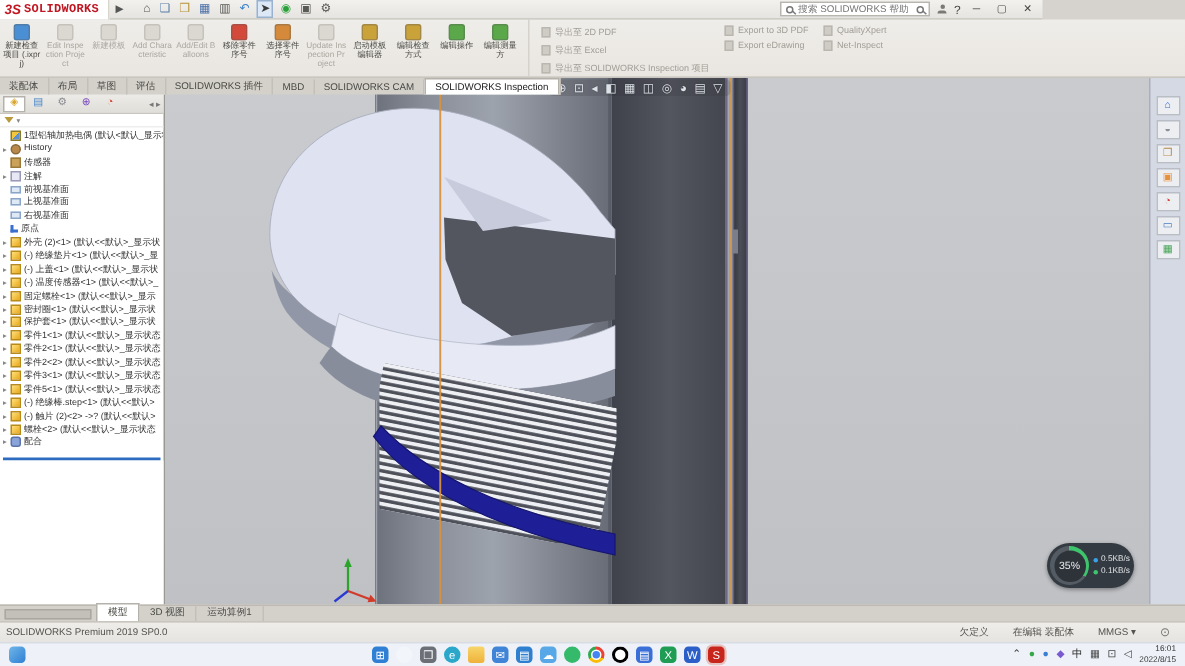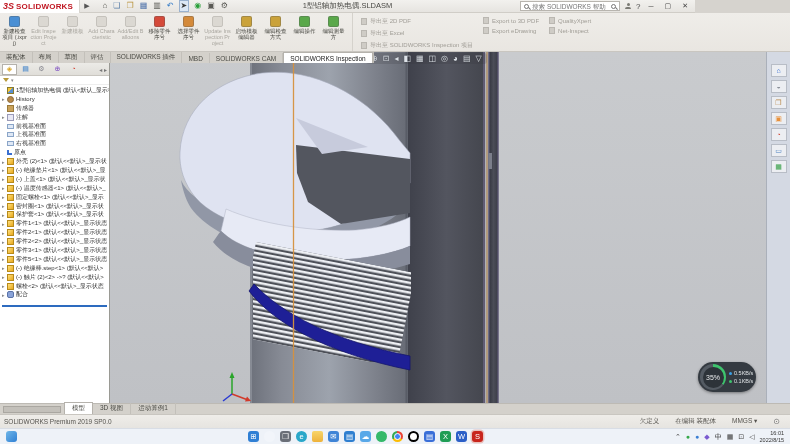--- a/index.html
+++ b/index.html
@@ -3,21 +3,21 @@
 <meta charset="utf-8">
 <style>
   * { margin:0; padding:0; box-sizing:border-box; }
   html,body { width:790px; height:444px; overflow:hidden; font-family:"Liberation Sans",sans-serif; background:#d6d3ce; position:relative; }
   .abs { position:absolute; }
 
   
   .titlebar { left:0; top:0; width:695px; height:13px; background:linear-gradient(#f2f1ee,#e6e4e0); border-bottom:1px solid #d0cdc7; display:flex; align-items:center; z-index:30; }
   .logo { display:flex; align-items:center; height:13px; background:#fff; padding:0 6px 0 3px; border-right:1px solid #d8d5cf; }
   .logo-mark { color:#c01823; font-weight:bold; font-style:italic; font-size:9px; margin-right:2px; }
-  .logo-text { color:#c01823; font-weight:bold; font-size:8px; letter-spacing:.2px; }
+  .logo-text { color:#c01823; font-weight:bold; font-size:8px; letter-spacing:.2px;font-family:Liberation Mono, monospace; }
   .logo-flyout { font-size:7px; color:#555; margin:0 4px; }
   .qa-row { display:flex; align-items:center; gap:4px; margin-left:8px; }
   .qa { font-size:8px; color:#5a5a55; line-height:10px; padding:0 1px; }
   .qa.boxed { border:1px solid #9ab2cf; background:#dce8f5; }
   .titlebar-title { position:absolute; left:0; right:0; text-align:center; font-size:7.5px; color:#4a4a46; pointer-events:none; }
   .tb-right { margin-left:auto; display:flex; align-items:center; gap:5px; padding-right:4px; }
   .searchbox { display:flex; align-items:center; gap:3px; background:#fff; border:1px solid #b8b5af; height:10px; width:100px; padding:0 3px; }
   .searchbox input { border:none; outline:none; width:76px; font-size:6.5px; color:#777; background:transparent; font-family:"Liberation Sans",sans-serif; }
   .mag { width:5px; height:5px; border:1px solid #777; border-radius:50%; position:relative; flex:none; }
   .mag::after { content:''; position:absolute; width:3px; height:1px; background:#777; right:-3px; bottom:-1px; transform:rotate(45deg); }
@@ -142,21 +142,20 @@
       <span class="qa" style="color: rgb(58, 127, 200);">↶</span>
 
       <span class="qa boxed" style="color: rgb(58, 58, 56);">➤</span>
 
       <span class="qa" style="color: rgb(42, 160, 58);">◉</span>
 
       <span class="qa" style="color: rgb(90, 90, 85);">▣</span>
 
       <span class="qa" style="color: rgb(90, 90, 85);">⚙</span>
     </div>
-  <div class="titlebar-title">1型铝轴加热电偶.SLDASM</div>
   <div class="tb-right">
     <div class="searchbox">
       <span class="mag"></span>
       <input placeholder="搜索 SOLIDWORKS 帮助" style="">
       <span class="mag"></span>
     </div>
     <span class="person"></span>
     <span class="help-q">?</span>
     <span class="wbtn">─</span>
     <span class="wbtn">▢</span>

